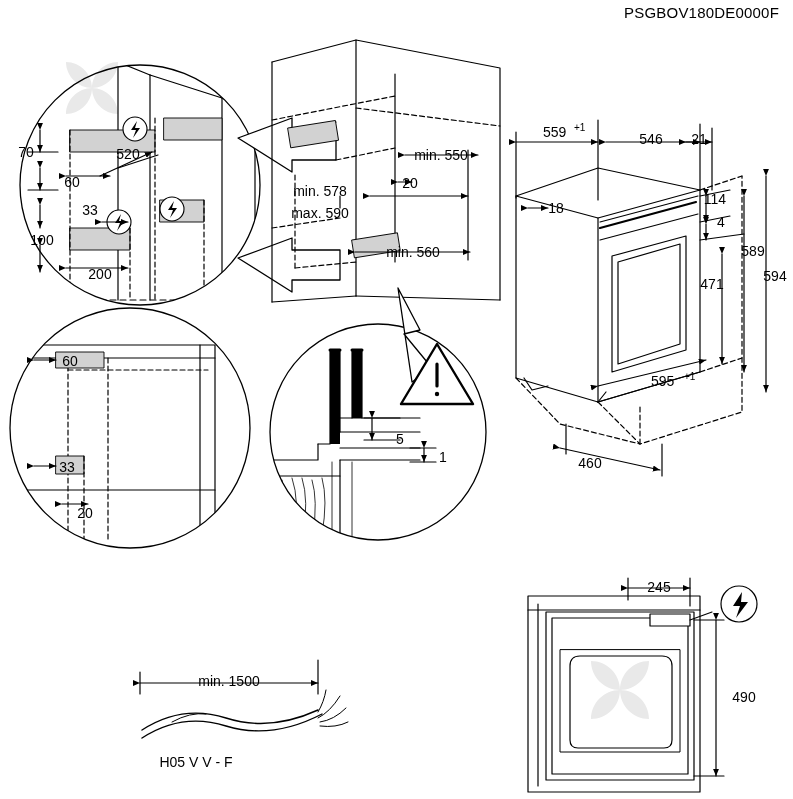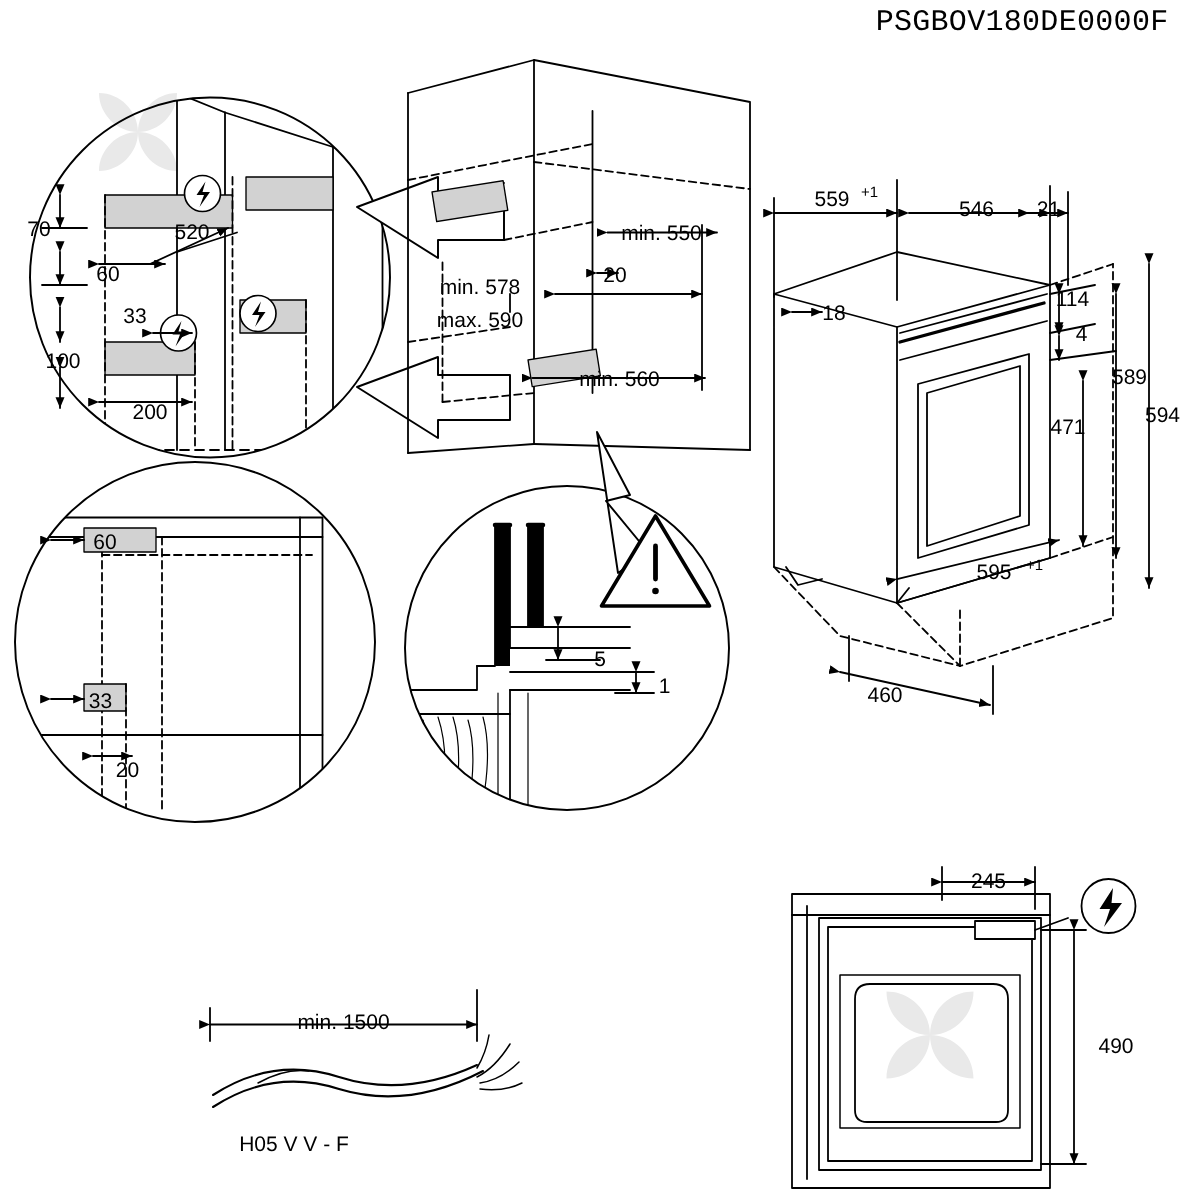--- a/index.html
+++ b/index.html
@@ -1,18 +1,18 @@
 <!DOCTYPE html>
 <html><head>
 <meta charset="utf-8">
 <style>
   html,body{margin:0;padding:0;background:#ffffff;}
   body{width:793px;height:799px;font-family:"Liberation Sans",sans-serif;color:#000;position:relative;overflow:hidden;}
   #sheet{position:absolute;left:0;top:0;width:793px;height:799px;}
-  .doc-code{position:absolute;right:14px;top:4px;font-size:20px;letter-spacing:.2px;font-family:Liberation Mono, monospace;}
+  .doc-code{position:absolute;right:14px;top:4px;font-size:15px;letter-spacing:.2px;font-family:Liberation Sans, sans-serif;}
   svg{position:absolute;left:0;top:0;}
   text{font-family:"Liberation Sans",sans-serif;}
 </style>
 </head>
 <body>
 
 <div id="sheet">
 
   <div class="doc-code">PSGBOV180DE0000F</div>
 

